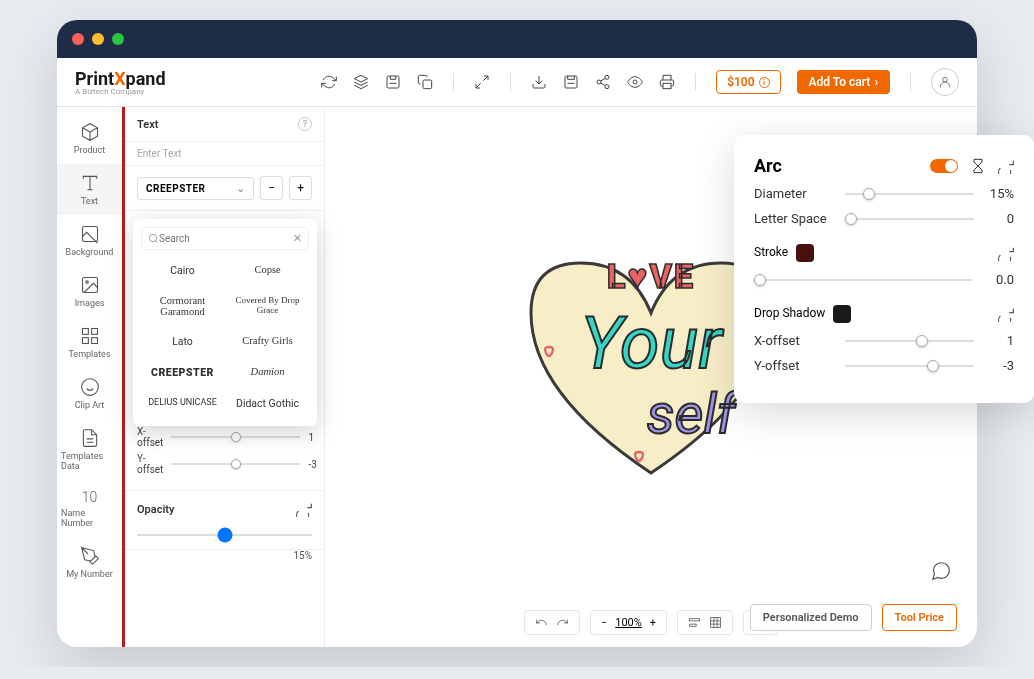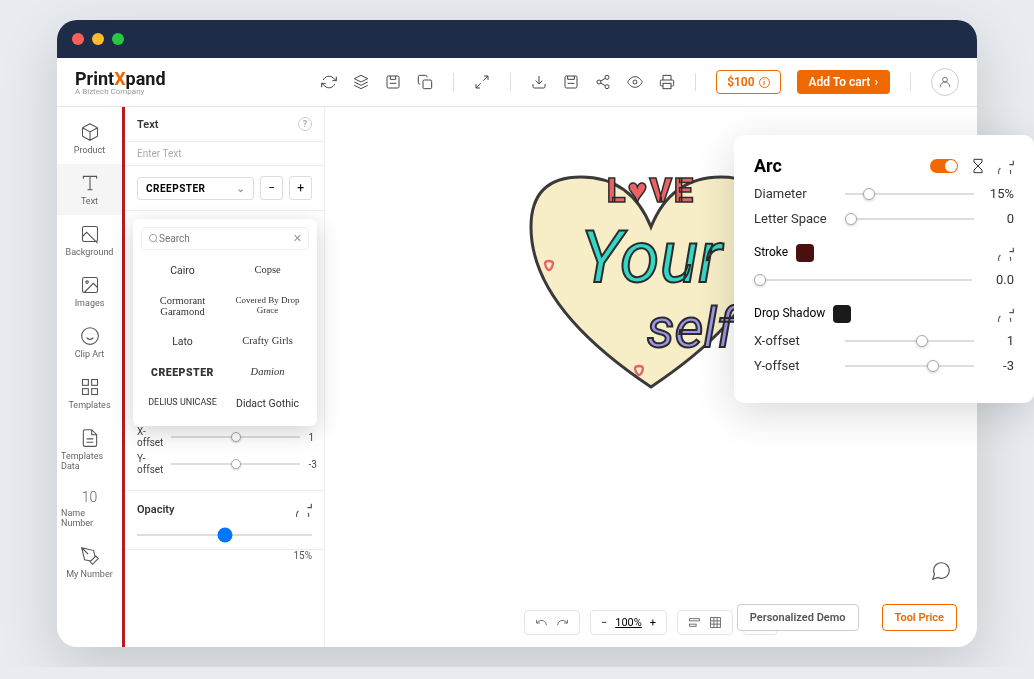--- a/index.html
+++ b/index.html
@@ -35,26 +35,26 @@
 .search-box input{border:none;outline:none;font-size:10px;flex:1}
 .font-grid{display:grid;grid-template-columns:1fr 1fr;gap:2px}
 .font-item{padding:8px 4px;text-align:center;font-size:10.5px;cursor:pointer;color:#333}
 .tp-section{padding:10px 12px;border-bottom:1px solid #eee}
 .tp-section-head{display:flex;justify-content:space-between;align-items:center;font-weight:600;color:#333;margin-bottom:9px}
 .swatch{width:14px;height:14px;border-radius:3px;display:inline-block;margin-left:4px;vertical-align:middle}
 .slider-row{display:flex;align-items:center;justify-content:space-between;gap:8px;font-size:10px;color:#444;margin:5px 0}
 .slider-row input[type=range]{flex:1;height:2px;-webkit-appearance:none;background:#ddd}
 .slider-row input[type=range]::-webkit-slider-thumb{-webkit-appearance:none;width:10px;height:10px;border-radius:50%;background:#fff;border:1px solid #aaa;box-shadow:0 1px 2px rgba(0,0,0,0.2)}
 .canvas{flex:1;display:flex;flex-direction:column;position:relative}
-.canvas-art{flex:1;display:flex;justify-content:center}
+.canvas-art{flex:1;display:flex;align-items:center;justify-content:center}
 .art-svg{width:320px;height:320px}
 .canvas-toolbar{display:flex;justify-content:center;gap:10px;padding:12px;align-items:center}
 .ct-group{display:flex;gap:8px;align-items:center;border:1px solid #e5e5e5;border-radius:4px;padding:5px 10px;font-size:11px}
 .ct-group svg{width:13px;height:13px;stroke:#555;fill:none;stroke-width:1.5}
-.bottom-btns{position:absolute;bottom:16px;right:20px;display:flex;gap:23px}
+.bottom-btns{position:absolute;bottom:16px;right:20px;display:flex;gap:10px}
 .demo-btn{border:1px solid #ccc;padding:6px 12px;border-radius:4px;font-size:11px;color:#555;font-weight:600;background:#fff}
 .tool-btn{border:1px solid #f06800;padding:6px 12px;border-radius:4px;font-size:11px;color:#f06800;font-weight:600;background:#fff}
 .chat-icon{position:absolute;bottom:60px;right:20px;width:32px;height:32px;border-radius:50%;display:flex;align-items:center;justify-content:center}
 .chat-icon svg{width:22px;height:22px;stroke:#555;fill:none;stroke-width:1.3}
 .floating-panel{position:absolute;right:0px;top:135px;width:300px;background:#fff;border-radius:10px;box-shadow:0 10px 40px rgba(0,0,0,0.15);padding:20px;z-index:20}
 .fp-head{display:flex;justify-content:space-between;align-items:center;font-weight:700;font-size:18px;margin-bottom:4px}
 .fp-head-icons{display:flex;gap:12px;align-items:center}
 .toggle{width:28px;height:14px;background:#f06800;border-radius:10px;position:relative}
 .toggle::after{content:'';position:absolute;width:12px;height:12px;background:#fff;border-radius:50%;top:1px;right:1px}
 .fp-row{display:flex;align-items:center;gap:8px;margin:10px 0;font-size:13px;color:#333}
@@ -169,33 +169,33 @@
       <div class="sb-item">
           <svg viewBox="0 0 24 24">
             <rect x="3" y="3" width="18" height="18" rx="2"></rect>
             <circle cx="8.5" cy="8.5" r="1.5"></circle>
             <path d="M21 15l-5-5L5 21"></path>
           </svg>
           <span>Images</span>
         </div>
       <div class="sb-item">
           <svg viewBox="0 0 24 24">
-            <circle cx="12" cy="12" r="10"></circle>
-            <path d="M8 14s1.5 2 4 2 4-2 4-2M9 9h.01M15 9h.01"></path>
-          </svg>
-          <span>Clip Art</span>
-        </div>
-      <div class="sb-item">
-          <svg viewBox="0 0 24 24">
             <rect x="3" y="3" width="7" height="7"></rect>
             <rect x="14" y="3" width="7" height="7"></rect>
             <rect x="3" y="14" width="7" height="7"></rect>
             <rect x="14" y="14" width="7" height="7"></rect>
           </svg>
           <span>Templates</span>
+        </div>
+      <div class="sb-item">
+          <svg viewBox="0 0 24 24">
+            <circle cx="12" cy="12" r="10"></circle>
+            <path d="M8 14s1.5 2 4 2 4-2 4-2M9 9h.01M15 9h.01"></path>
+          </svg>
+          <span>Clip Art</span>
         </div>
       <div class="sb-item">
           <svg viewBox="0 0 24 24">
             <path d="M14 2H6a2 2 0 00-2 2v16a2 2 0 002 2h12a2 2 0 002-2V8z M14 2v6h6 M8 13h8 M8 17h8"></path>
           </svg>
           <span>Templates Data</span>
         </div>
       <div class="sb-item">
           <span style="font-size:14px;font-weight:300">10</span>
           <span>Name Number</span>

